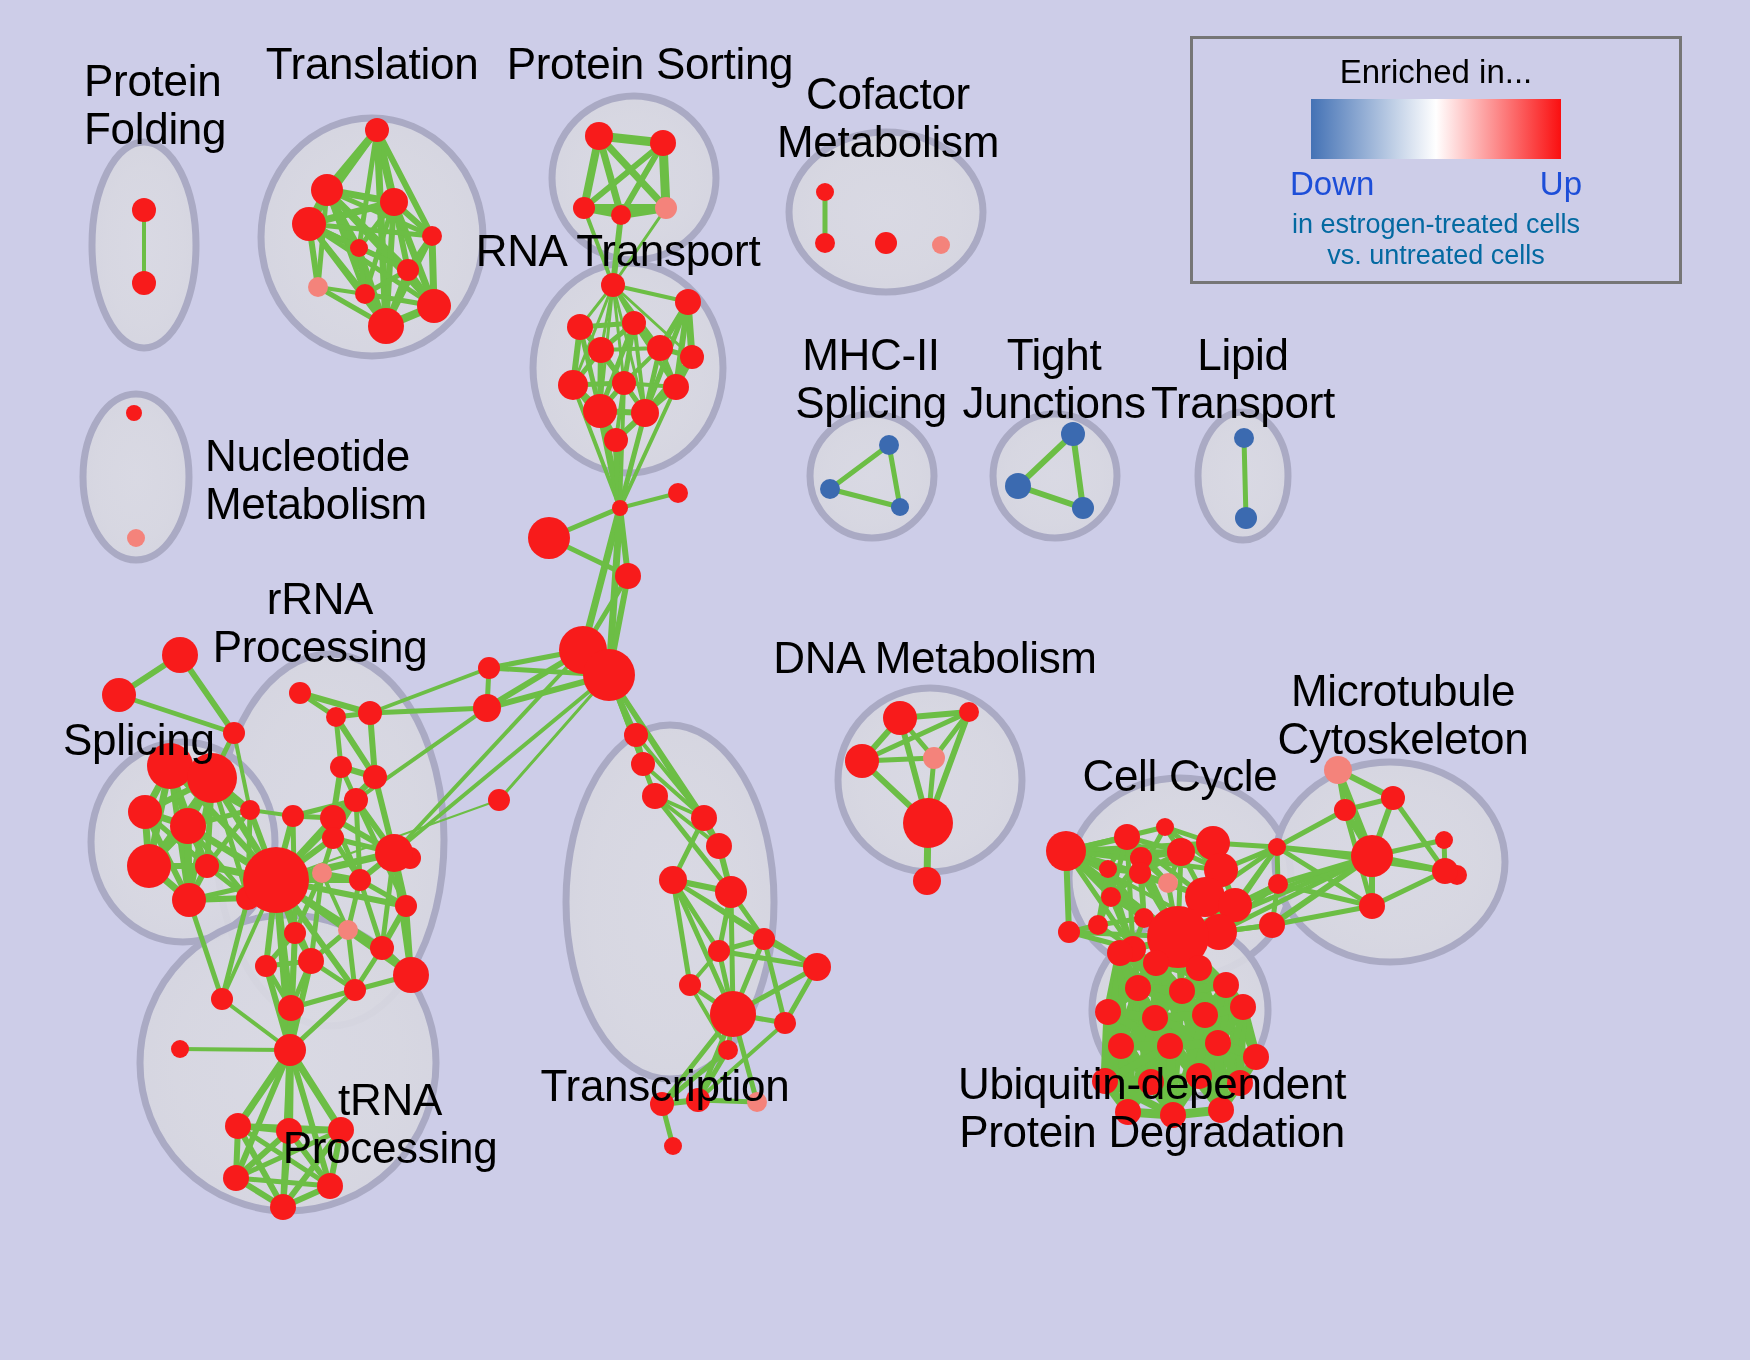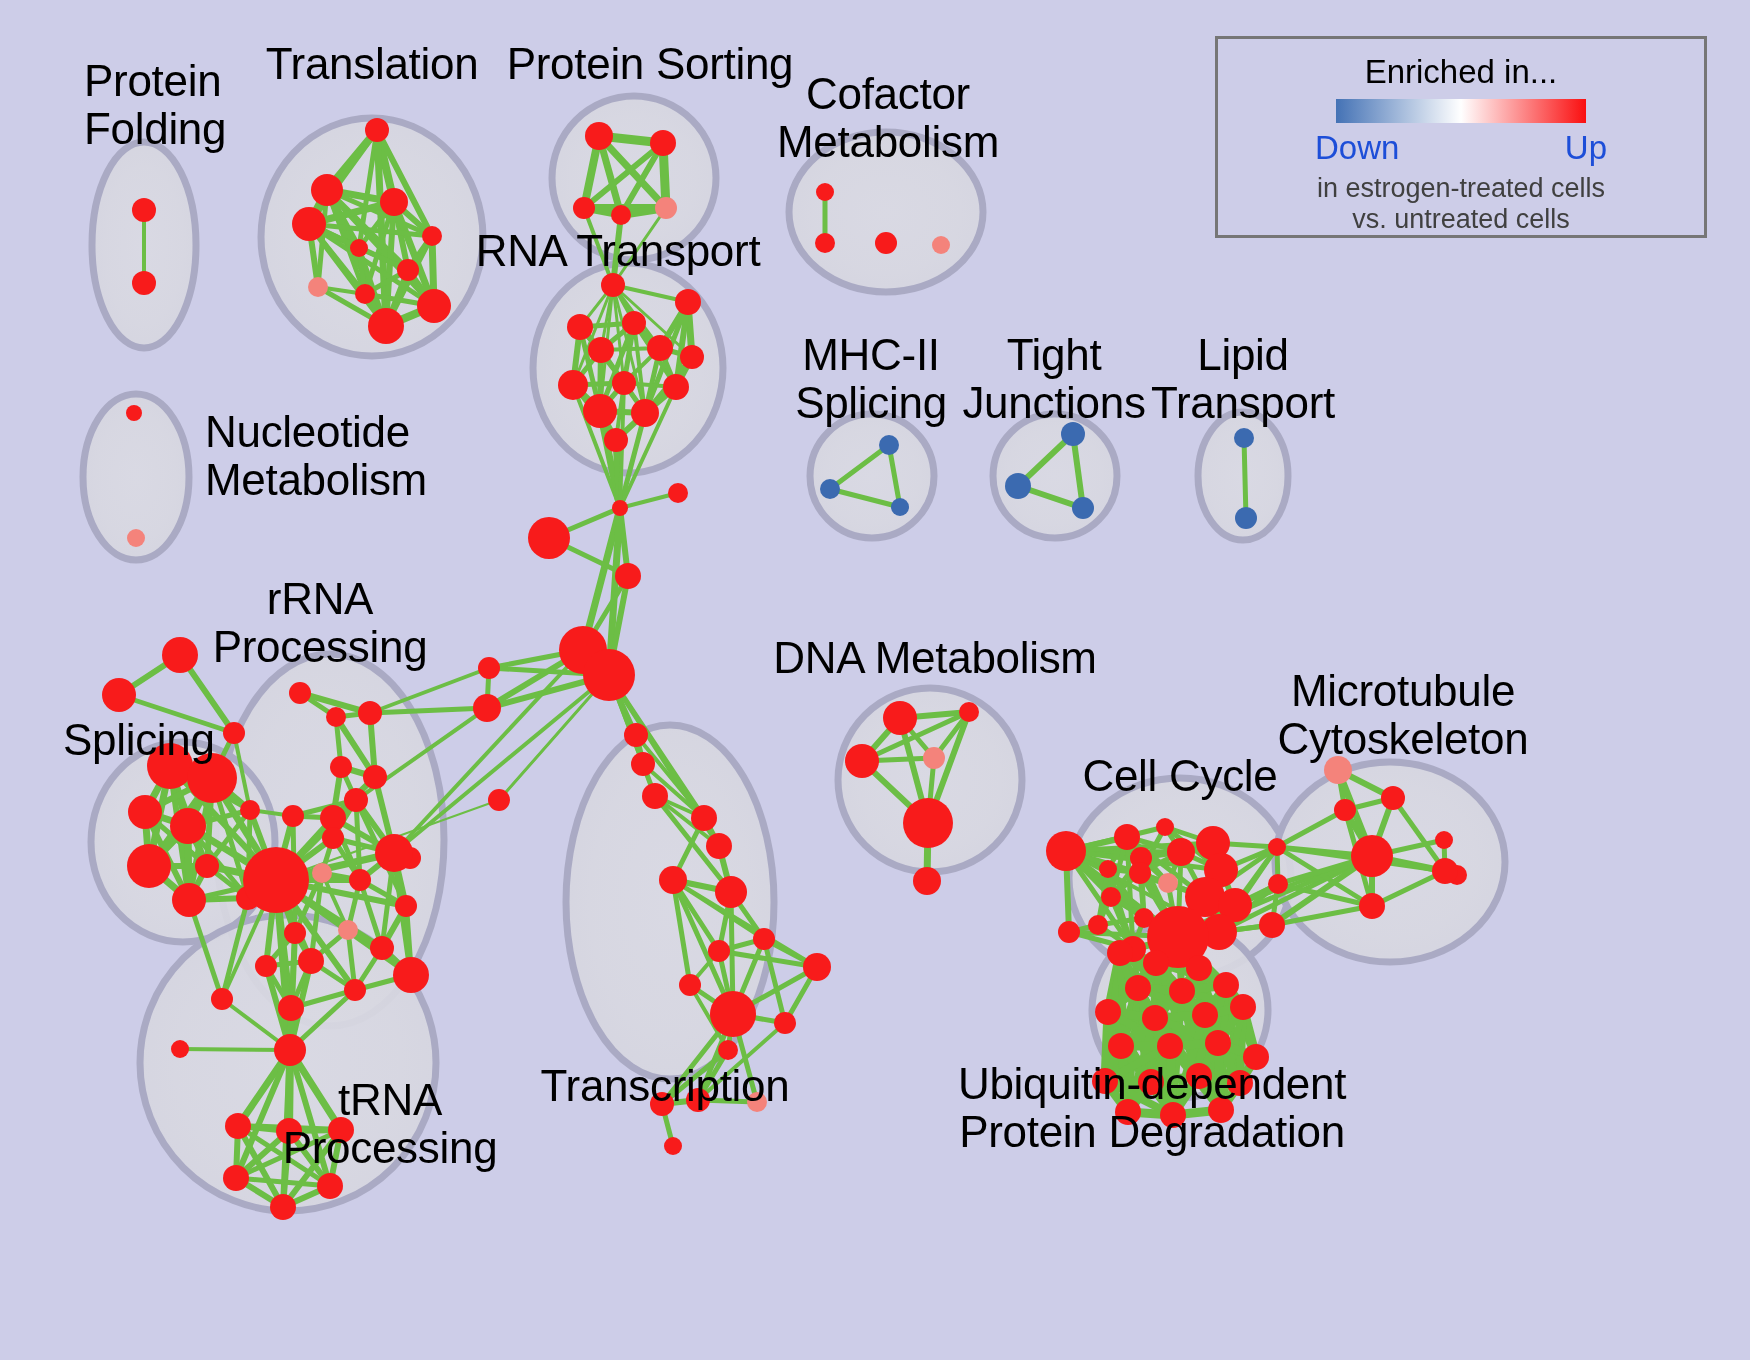--- a/index.html
+++ b/index.html
@@ -67,21 +67,21 @@
   #legend .lg-row {
     width: 292px;
     display: flex;
     justify-content: space-between;
     margin-top: 6px;
     font-size: 33px;
     color: #1d4ed8;
   }
   #legend .lg-sub {
     font-size: 27px;
-    color: #404040;
+    color: #0369a1;
     text-align: center;
     line-height: 1.15;
     margin-top: 6px;
     white-space: pre-line;
   }
 </style>
 </head>
 <body>
 
 <div id="figure" style="width: 1750px; height: 1360px; background: rgb(205, 205, 232);">
@@ -889,21 +889,21 @@
   </svg>
 
   <div id="labels-layer">
       <div class="cluster-label cl-left" style="left: 84px; top: 57px;">Protein
 Folding</div>
       <div class="cluster-label cl-center" style="left: 372px; top: 40px;">Translation</div>
       <div class="cluster-label cl-center" style="left: 617px; top: 40px; margin-left: 33px;">Protein Sorting</div>
       <div class="cluster-label cl-center" style="left: 888px; top: 70px;">Cofactor
 Metabolism</div>
       <div class="cluster-label cl-center" style="left: 618px; top: 227px;">RNA Transport</div>
-      <div class="cluster-label cl-left" style="left: 205px; top: 408px;">Nucleotide
+      <div class="cluster-label cl-left" style="left: 205px; top: 432px;">Nucleotide
 Metabolism</div>
       <div class="cluster-label cl-center" style="left: 871px; top: 331px;">MHC-II
 Splicing</div>
       <div class="cluster-label cl-center" style="left: 1054px; top: 331px;">Tight
 Junctions</div>
       <div class="cluster-label cl-center" style="left: 1243px; top: 331px;">Lipid
 Transport</div>
       <div class="cluster-label cl-center" style="left: 320px; top: 575px;">rRNA
 Processing</div>
       <div class="cluster-label cl-left" style="left: 63px; top: 716px;">Splicing</div>
@@ -911,21 +911,21 @@
       <div class="cluster-label cl-center" style="left: 1403px; top: 667px;">Microtubule
 Cytoskeleton</div>
       <div class="cluster-label cl-center" style="left: 1180px; top: 752px;">Cell Cycle</div>
       <div class="cluster-label cl-center" style="left: 665px; top: 1062px;">Transcription</div>
       <div class="cluster-label cl-center" style="left: 390px; top: 1076px;">tRNA
 Processing</div>
       <div class="cluster-label cl-center" style="left: 1152px; top: 1060px;">Ubiquitin-dependent
 Protein Degradation</div>
     </div>
 
-  <div id="legend" style="left: 1215px; top: 36px; width: 492px; height: 202px; background: rgb(205, 205, 232);">
+  <div id="legend" style="left: 1190px; top: 36px; width: 492px; height: 248px; background: rgb(205, 205, 232);">
     <div class="lg-title">Enriched in...</div>
     <div class="lg-bar" style="background: linear-gradient(to right, rgb(68, 114, 181) 0%, rgb(255, 255, 255) 50%, rgb(250, 15, 16) 100%);"></div>
     <div class="lg-row">
       <span>Down</span>
       <span>Up</span>
     </div>
     <div class="lg-sub">in estrogen-treated cells
 vs. untreated cells</div>
   </div>
 

